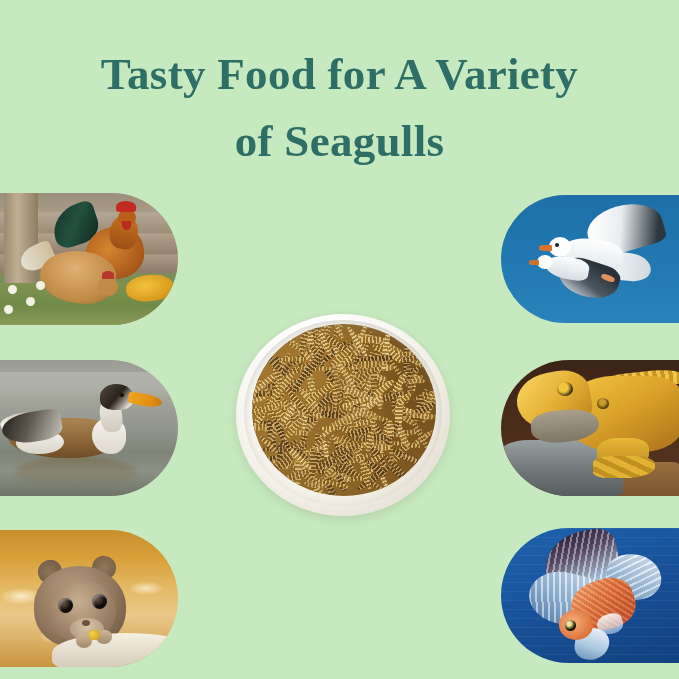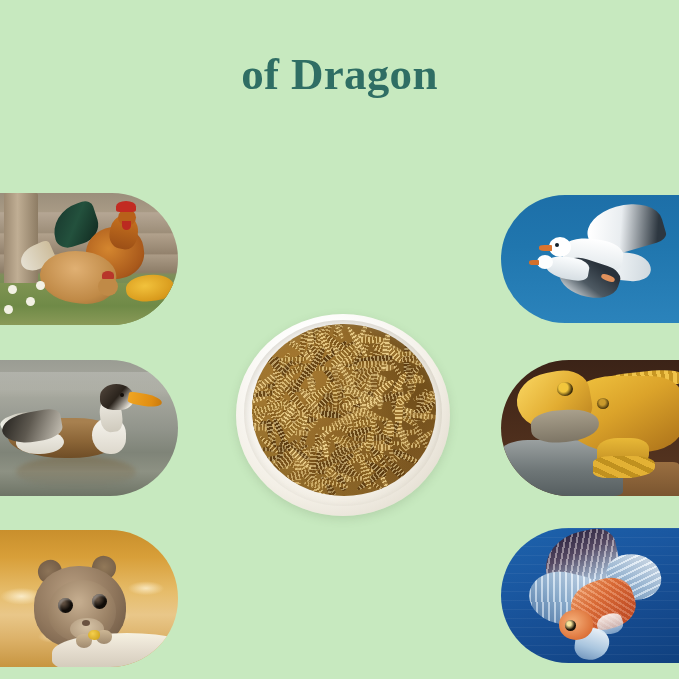--- a/index.html
+++ b/index.html
@@ -546,21 +546,22 @@
     clip: rect(0,0,0,0);
     white-space: nowrap;
   }
 </style>
 </head>
 <body>
 
 <div id="poster" style="background: rgb(199, 233, 191);">
 
   <div id="title-block">
-    <span class="title-line line-2" style="color: rgb(47, 110, 100);">of Dragon</span>
+    <span class="title-line line-1" style="color: rgb(47, 110, 100);">Tasty Food for A Variety</span>
+    <span class="title-line line-2" style="color: rgb(47, 110, 100);">of Seagulls</span>
   </div>
 
   <div class="photo left row-1">
     <div class="photo-inner">
       <div class="sc-chickens">
         <div class="ck-post"></div>
         <div class="ck-ground"></div>
         <div class="ck-pumpkin"></div>
         <div class="ck-tail"></div>
         <div class="ck-rooster-body"></div>

